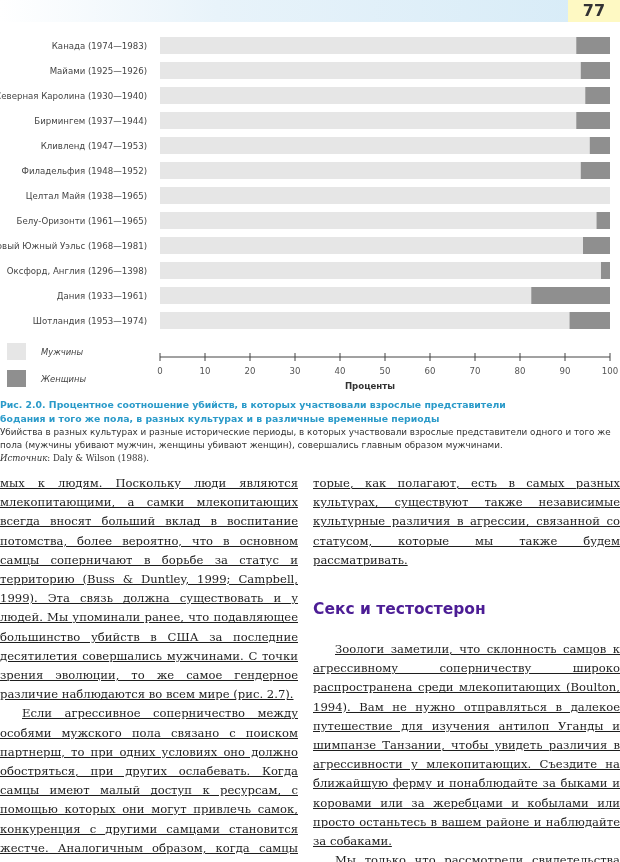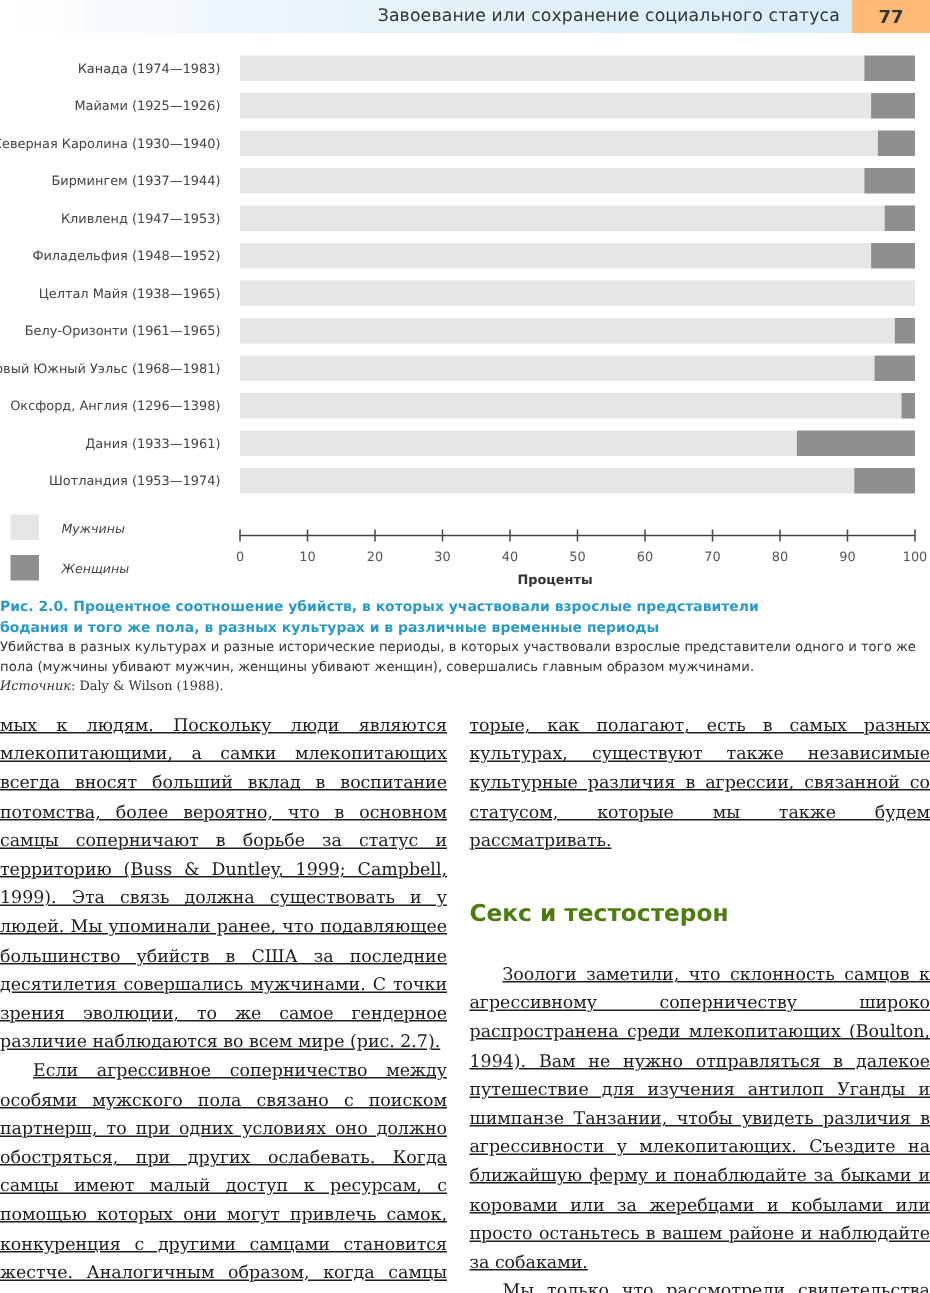--- a/index.html
+++ b/index.html
@@ -1,47 +1,46 @@
 <!DOCTYPE html>
 <html><head>
   <meta charset="utf-8">
   <style>
     html, body { margin: 0; padding: 0; background: #ffffff; }
     body { width: 620px; height: 862px; position: relative; overflow: hidden; font-family: "DejaVu Serif", serif; color: #222; }
     .header { position: absolute; top: 0; left: 0; width: 620px; height: 22px; }
     .header-band { position: absolute; left: 0; top: 0; width: 620px; height: 22px; background: linear-gradient(to right, #ffffff 0%, #e8f3fa 35%, #d6ebf7 100%); }
     .header-title { position: absolute; right: 60px; top: 3px; font-family: "DejaVu Sans", sans-serif; font-size: 11.5px; color: #333; letter-spacing: 0.1px; }
-    .header-page { position: absolute; right: 0; top: 0; width: 52px; height: 22px; background: #fdba74; font-family: "DejaVu Sans", sans-serif; font-weight: bold; font-size: 12px; color: #333; text-align: center; line-height: 22px; }
+    .header-page { position: absolute; right: 0; top: 0; width: 52px; height: 22px; background: #fef9c3; font-family: "DejaVu Sans", sans-serif; font-weight: bold; font-size: 16px; color: #333; text-align: center; line-height: 22px; }
 
     .chart { position: absolute; left: 0; top: 30px; width: 620px; height: 365px; padding-left: 34px; }
     .chart svg { position: absolute; left: 0; top: 0; }
     .cat-label { font-family: "DejaVu Sans", sans-serif; font-size: 8.6px; fill: #444; }
     .tick-label { font-family: "DejaVu Sans", sans-serif; font-size: 8.6px; fill: #555; }
     .axis-title { font-family: "DejaVu Sans", sans-serif; font-size: 8.6px; font-weight: bold; fill: #333; }
     .legend-label { font-family: "DejaVu Sans", sans-serif; font-size: 8.4px; fill: #444; font-style: italic; }
 
     .caption { position: absolute; left: 0; top: 398px; width: 618px; font-family: "DejaVu Sans", sans-serif; }
     .caption-title { color: #2a9ac9; font-weight: bold; font-size: 9.3px; line-height: 14px; }
     .caption-text { color: #333; font-size: 8.8px; line-height: 13px; }
     .caption-source { text-align: left; font-family: "DejaVu Serif", serif; font-size: 8.6px; color: #333; line-height: 13px; }
     .caption-source i { font-style: italic; }
 
     .col { position: absolute; top: 474px; width: 298px; font-size: 11.6px; line-height: 19.2px; text-align: justify; color: #1e1e1e; }
     .col-left { left: 0; }
     .col-right { left: 313px; width: 307px; }
     .col p { margin: 0; text-decoration: underline; }
     .col p.indent { text-indent: 22px; }
-    .section-heading { font-family: "DejaVu Sans", sans-serif; font-weight: bold; font-size: 15.5px; color: #4d7c0f; margin: 29px 0 21px 0; line-height: 20px; }
+    .section-heading { font-family: "DejaVu Sans", sans-serif; font-weight: bold; font-size: 15.5px; color: #4c1d95; margin: 29px 0 21px 0; line-height: 20px; }
   </style>
 </head>
 <body>
 
 <div class="header">
   <div class="header-band"></div>
-  <div class="header-title">Завоевание или сохранение социального статуса</div>
   <div class="header-page">77</div>
 </div>
 
 <div class="chart">
   <svg id="chart-svg" width="620" height="365">
     <g id="cat-labels">
         <text x="147" y="18.5" text-anchor="end" class="cat-label">Канада (1974—1983)</text>
         <text x="147" y="43.5" text-anchor="end" class="cat-label">Майами (1925—1926)</text>
         <text x="147" y="68.5" text-anchor="end" class="cat-label">Северная Каролина (1930—1940)</text>
         <text x="147" y="93.5" text-anchor="end" class="cat-label">Бирмингем (1937—1944)</text>

